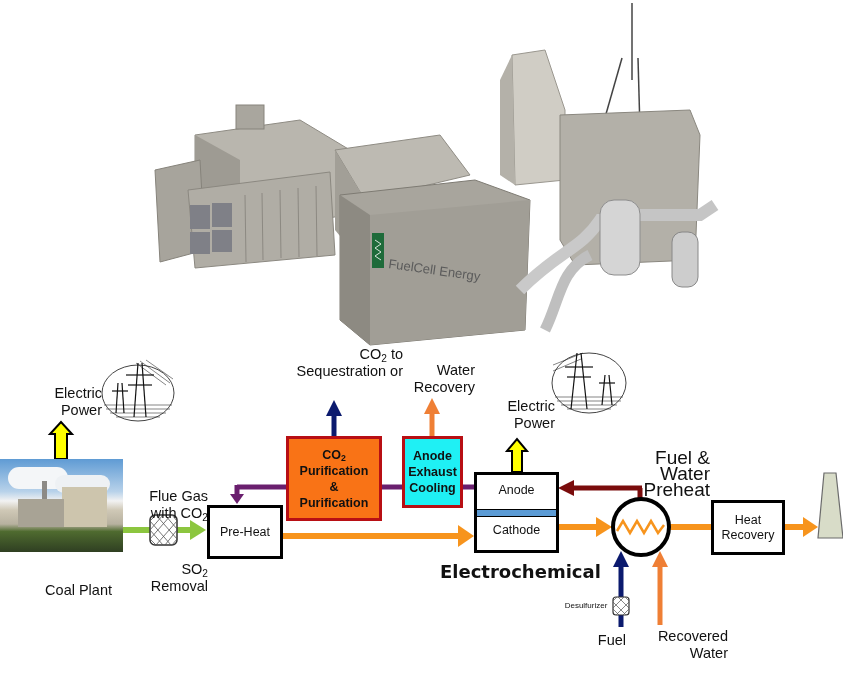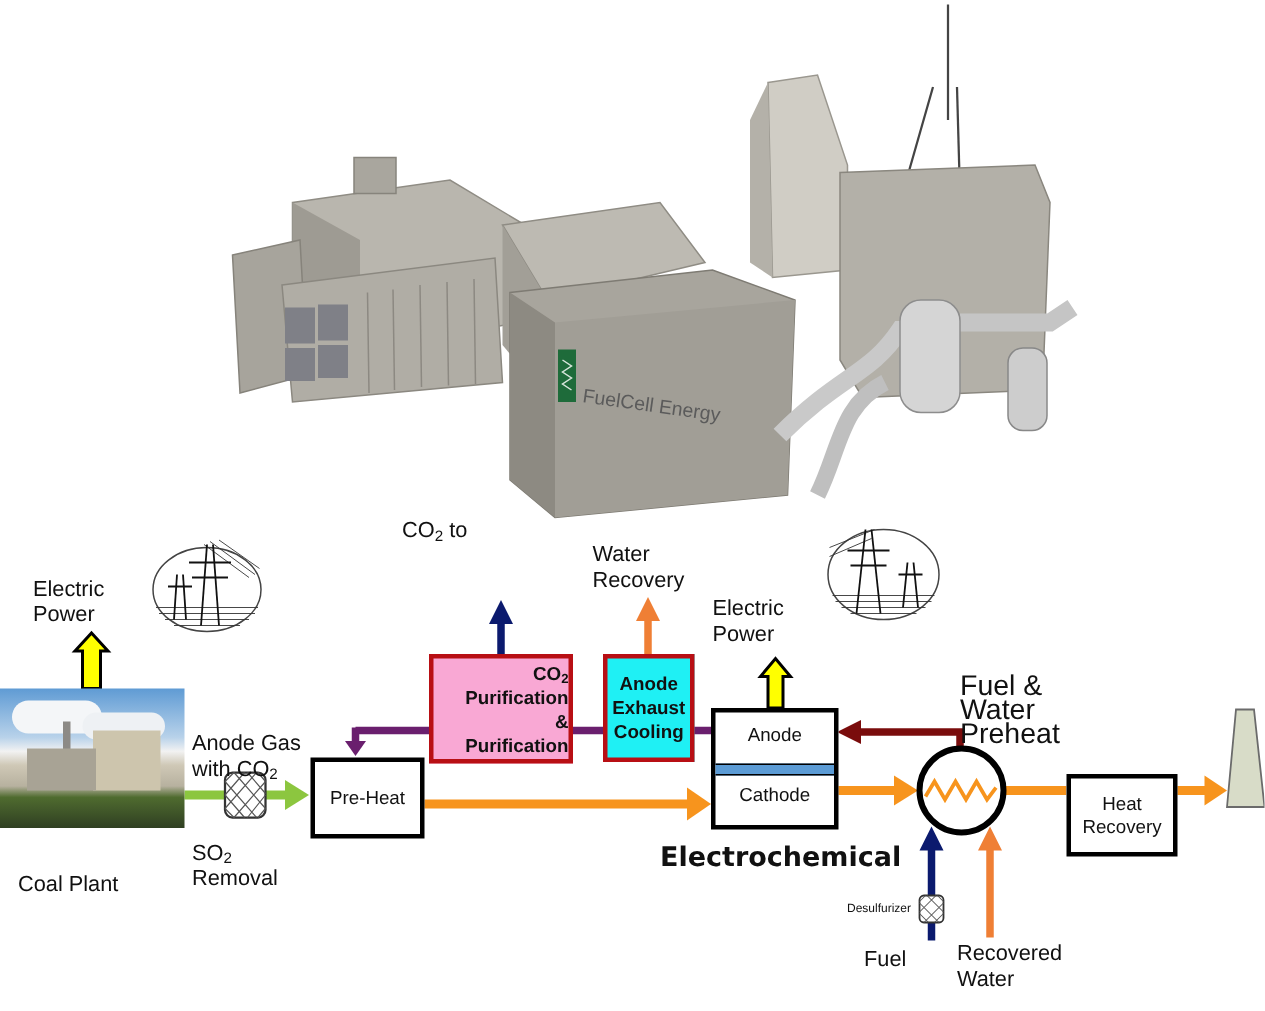--- a/index.html
+++ b/index.html
@@ -1,18 +1,18 @@
 <!DOCTYPE html>
 <html><head>
   <meta charset="utf-8">
   <style>
     html, body { margin: 0; padding: 0; background: #ffffff; }
     body { width: 843px; height: 674px; position: relative; overflow: hidden; font-family: "Liberation Sans", sans-serif; color: #111; }
     .abs { position: absolute; }
-    .lbl { position: absolute; font-size: 14.5px; line-height: 17px; text-align: left; color: #111; }
+    .lbl { position: absolute; font-size: 14.5px; line-height: 17px; text-align: right; color: #111; }
     .box { position: absolute; box-sizing: border-box; border: 3px solid #000; background: #fff; display: flex; align-items: center; justify-content: center; text-align: center; font-size: 12.5px; }
     .rbox { position: absolute; box-sizing: border-box; border: 3px solid #b80f14; display: flex; flex-direction: column; align-items: center; justify-content: center; text-align: center; font-weight: bold; font-size: 12.5px; line-height: 16px; }
     sub { font-size: 0.7em; vertical-align: -0.25em; line-height: 0; }
     svg.overlay { position: absolute; left: 0; top: 0; }
   </style>
 </head>
 <body>
 
 <svg class="overlay" width="843" height="674">
 
@@ -212,41 +212,42 @@
 </div>
 
 <div class="lbl" style="left:22px; top:385px; width:80px;">
   <div>Electric</div>
   <div>Power</div>
 </div>
 
 <div class="lbl" style="left:12px; top:582px; width:100px;">Coal Plant</div>
 
 <div class="lbl" style="left:128px; top:488px; width:80px;">
-  <div>Anode Gas</div>
+  <div>Flue Gas</div>
   <div><span>with CO</span><sub>2</sub></div>
 </div>
 
 <div class="lbl" style="left:128px; top:561px; width:80px;">
   <div><span>SO</span><sub>2</sub></div>
   <div>Removal</div>
 </div>
 
 <div class="box" style="left:207px; top:505px; width:76px; height:54px;">Pre-Heat</div>
 
 <div class="lbl" style="left:268px; top:346px; width:135px;">
   <div><span>CO</span><sub>2</sub><span> to</span></div>
+  <div>Sequestration or</div>
 </div>
 
 <div class="lbl" style="left:395px; top:362px; width:80px;">
   <div>Water</div>
   <div>Recovery</div>
 </div>
 
-<div class="rbox" style="left:286px; top:436px; width:96px; height:73px; background:#f9a8d4;align-items:flex-end;">
+<div class="rbox" style="left:286px; top:436px; width:96px; height:85px; background:#f97316;">
   <div><span>CO</span><sub>2</sub></div>
   <div>Purification</div>
   <div>&amp;</div>
   <div>Purification</div>
 </div>
 
 <div class="rbox" style="left:402px; top:436px; width:61px; height:72px; background:#1ff0f4;">
   <div>Anode</div>
   <div>Exhaust</div>
   <div>Cooling</div>
@@ -266,21 +267,21 @@
 <div class="lbl" style="left:440px; top:563px; width:155px; font-weight:bold; font-family:'DejaVu Sans', sans-serif; font-size:18px;">
   <div>Electrochemical</div>
 </div>
 
 <div class="lbl" style="left:640px; top:450px; width:70px; font-size:19px; line-height:16px;">
   <div>Fuel &amp;</div>
   <div>Water</div>
   <div>Preheat</div>
 </div>
 
-<div class="box" style="left:711px; top:500px; width:74px; height:55px; flex-direction:column; line-height:15px;margin-top:16px;">
+<div class="box" style="left:711px; top:500px; width:74px; height:55px; flex-direction:column; line-height:15px;">
   <div>Heat</div>
   <div>Recovery</div>
 </div>
 
 <div class="lbl" style="left:560px; top:601px; width:52px; font-size:8px; line-height:10px; text-align:center;">Desulfurizer</div>
 
 <div class="lbl" style="left:576px; top:632px; width:50px;">Fuel</div>
 
 <div class="lbl" style="left:638px; top:628px; width:90px;">
   <div>Recovered</div>

